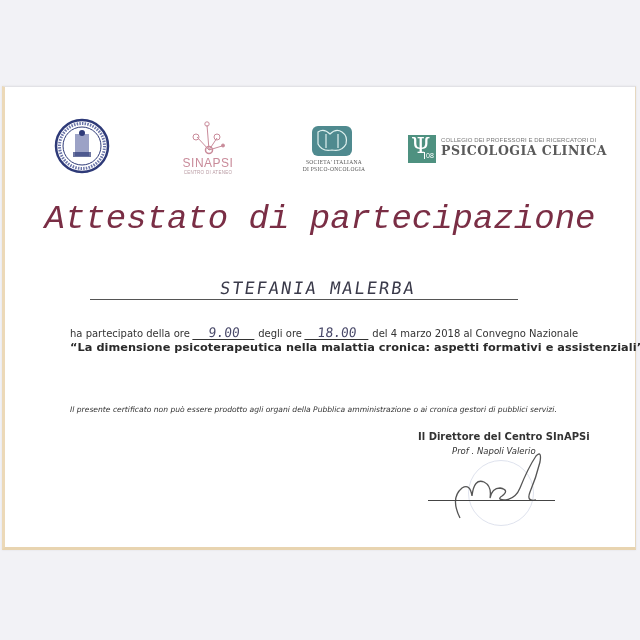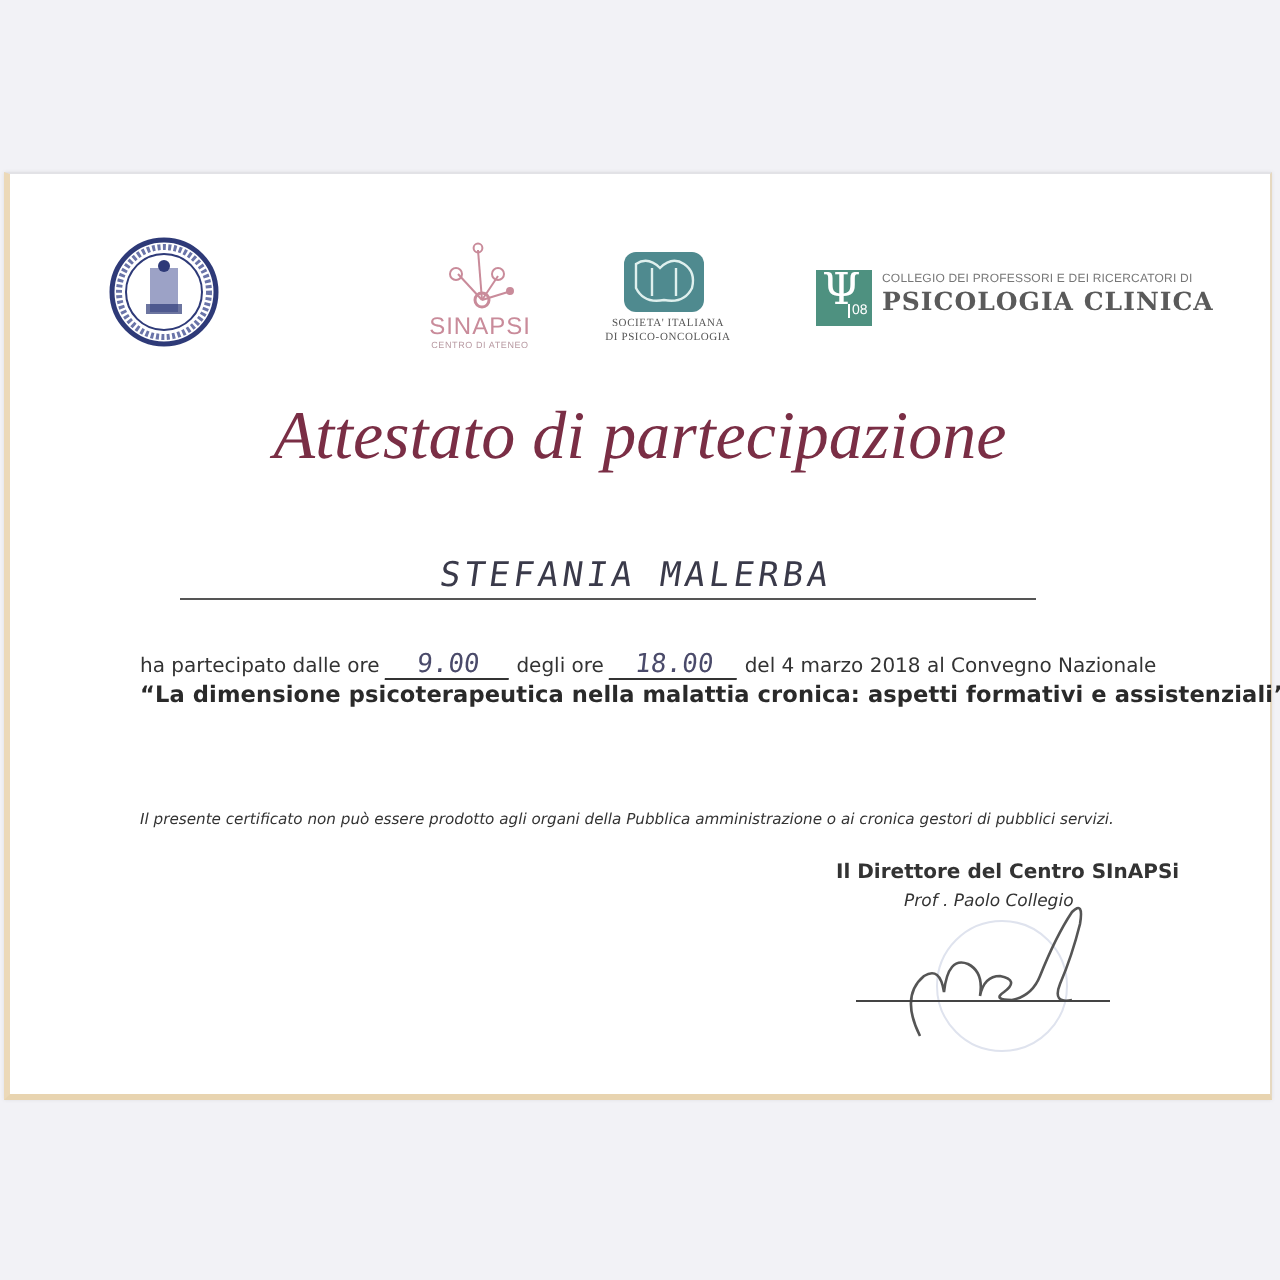--- a/index.html
+++ b/index.html
@@ -17,35 +17,35 @@
     background: #ffffff;
     border-left: 3px solid #ecd9b8;
     border-bottom: 3px solid #e8d4b0;
     border-right: 1px solid #e6d8c0;
     border-top: 1px solid #e2e2e6;
     box-shadow: 0 0 2px rgba(0,0,0,0.08);
     box-sizing: border-box;
   }
   .logo { position: absolute; }
   .logo-unina { left: 54px; top: 118px; width: 56px; height: 56px; }
-  .logo-sinapsi { left: 182px; top: 120px; width: 52px; height: 60px; text-align: center; margin-left: 32px; }
+  .logo-sinapsi { left: 182px; top: 120px; width: 52px; height: 60px; text-align: center; }
   .sinapsi-name { position: absolute; left: 0; top: 36px; width: 52px; font-size: 12px; color: #c98b9a; letter-spacing: 0.5px; text-align:center; }
   .sinapsi-sub { position: absolute; left: 0; top: 50px; width: 52px; font-size: 4.5px; color: #b89aa2; text-align:center; letter-spacing:0.3px;}
   .logo-sipo { left: 298px; top: 124px; width: 72px; height: 56px; }
   .sipo-mark { position: absolute; left: 14px; top: 2px; width: 40px; height: 30px; background: #4f8a8f; border-radius: 6px; }
   .sipo-text { position: absolute; left: 0; top: 35px; width: 72px; font-family: "Liberation Serif", serif; font-size: 5.5px; color: #555; text-align: center; line-height: 7px; letter-spacing: 0.3px; }
   .logo-psi { left: 408px; top: 135px; width: 185px; height: 30px; }
   .psi-box { position: absolute; left: 0; top: 0; width: 28px; height: 28px; background: #4e9180; color: #fff; }
   .psi-glyph { position: absolute; left: 3px; top: -2px; font-family: "DejaVu Serif", serif; font-size: 22px; color: #fff; }
   .psi-08 { position: absolute; left: 16px; top: 17px; font-size: 7px; color: #fff; border-left: 1px solid #fff; padding-left: 1px; }
   .psi-top { position: absolute; left: 33px; top: 2px; font-size: 6px; color: #777; letter-spacing: 0.1px; white-space: nowrap; }
   .psi-main { position: absolute; left: 33px; top: 8px; font-family: "DejaVu Serif", serif; font-size: 12.5px; color: #5a5a5a; letter-spacing: 0.5px; white-space: nowrap; font-weight: bold;}
   .title {
     position: absolute; left: 0; top: 200px; width: 640px; text-align: center;
-    font-family: Liberation Serif, serif; font-style: italic;
+    font-family: Liberation Mono, monospace; font-style: italic;
     font-size: 34px; color: #7a2e45;
   }
   .name-line { position: absolute; left: 90px; top: 299px; width: 428px; height: 1px; background: #555; }
   .name {
     position: absolute; left: 200px; top: 278px; width: 260px; text-align: left;
     font-family: "DejaVu Sans Mono", monospace; font-size: 17px; color: #3a3a4a;
     letter-spacing: 2px; transform: skewX(-8deg);
     padding-left: 20px;
   }
   .body-text {
@@ -131,32 +131,32 @@
   <div class="psi-main">PSICOLOGIA CLINICA</div>
 </div>
 
 <div class="title">Attestato di partecipazione</div>
 
 <div class="name">STEFANIA MALERBA</div>
 <div class="name-line"></div>
 
 <div class="body-text">
   <div class="line1">
-    <span>ha partecipato dalle ore</span>
+    <span>ha partecipato della ore</span>
     <span class="hand hand1">9.00</span>
     <span>degli ore</span>
     <span class="hand hand2">18.00</span>
     <span>del 4 marzo 2018 al Convegno Nazionale</span>
   </div>
   <div class="event">“La dimensione psicoterapeutica nella malattia cronica: aspetti formativi e assistenziali”,</div>
 </div>
 
 <div class="notice">Il presente certificato non può essere prodotto agli organi della Pubblica amministrazione o ai cronica gestori di pubblici servizi.</div>
 
 <div class="director">Il Direttore del Centro SInAPSi</div>
-<div class="prof">Prof . Paolo Collegio</div>
+<div class="prof">Prof . Napoli Valerio</div>
 <div class="stamp"></div>
 <div class="sig">
   <svg width="130" height="75" viewBox="0 0 130 75">
     <path d="M20 70 Q10 50 22 40 Q30 35 32 48 Q34 30 44 34 Q52 38 50 50 Q52 40 60 40 Q70 42 62 48 Q56 52 66 52 Q76 50 80 40 Q88 20 96 8 Q102 2 100 14 Q96 30 90 44 Q86 54 96 52" fill="none" stroke="#555" stroke-width="1.3"></path>
   </svg>
 </div>
 <div class="sig-line"></div>
 
 </body></html>

